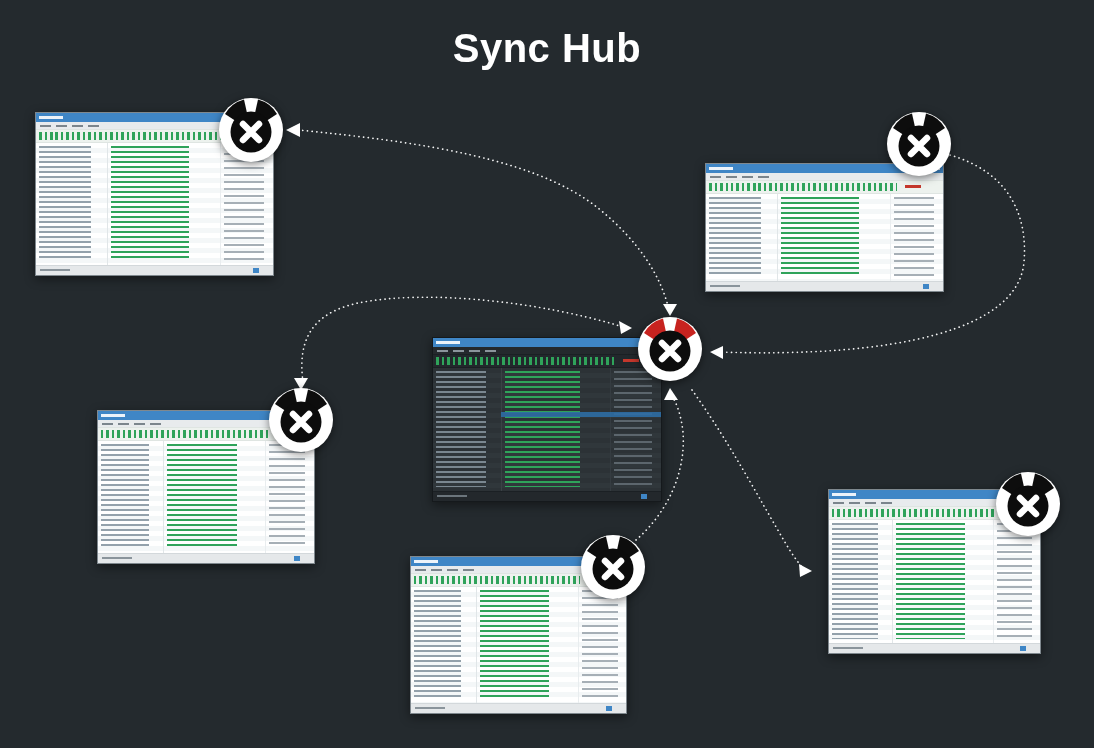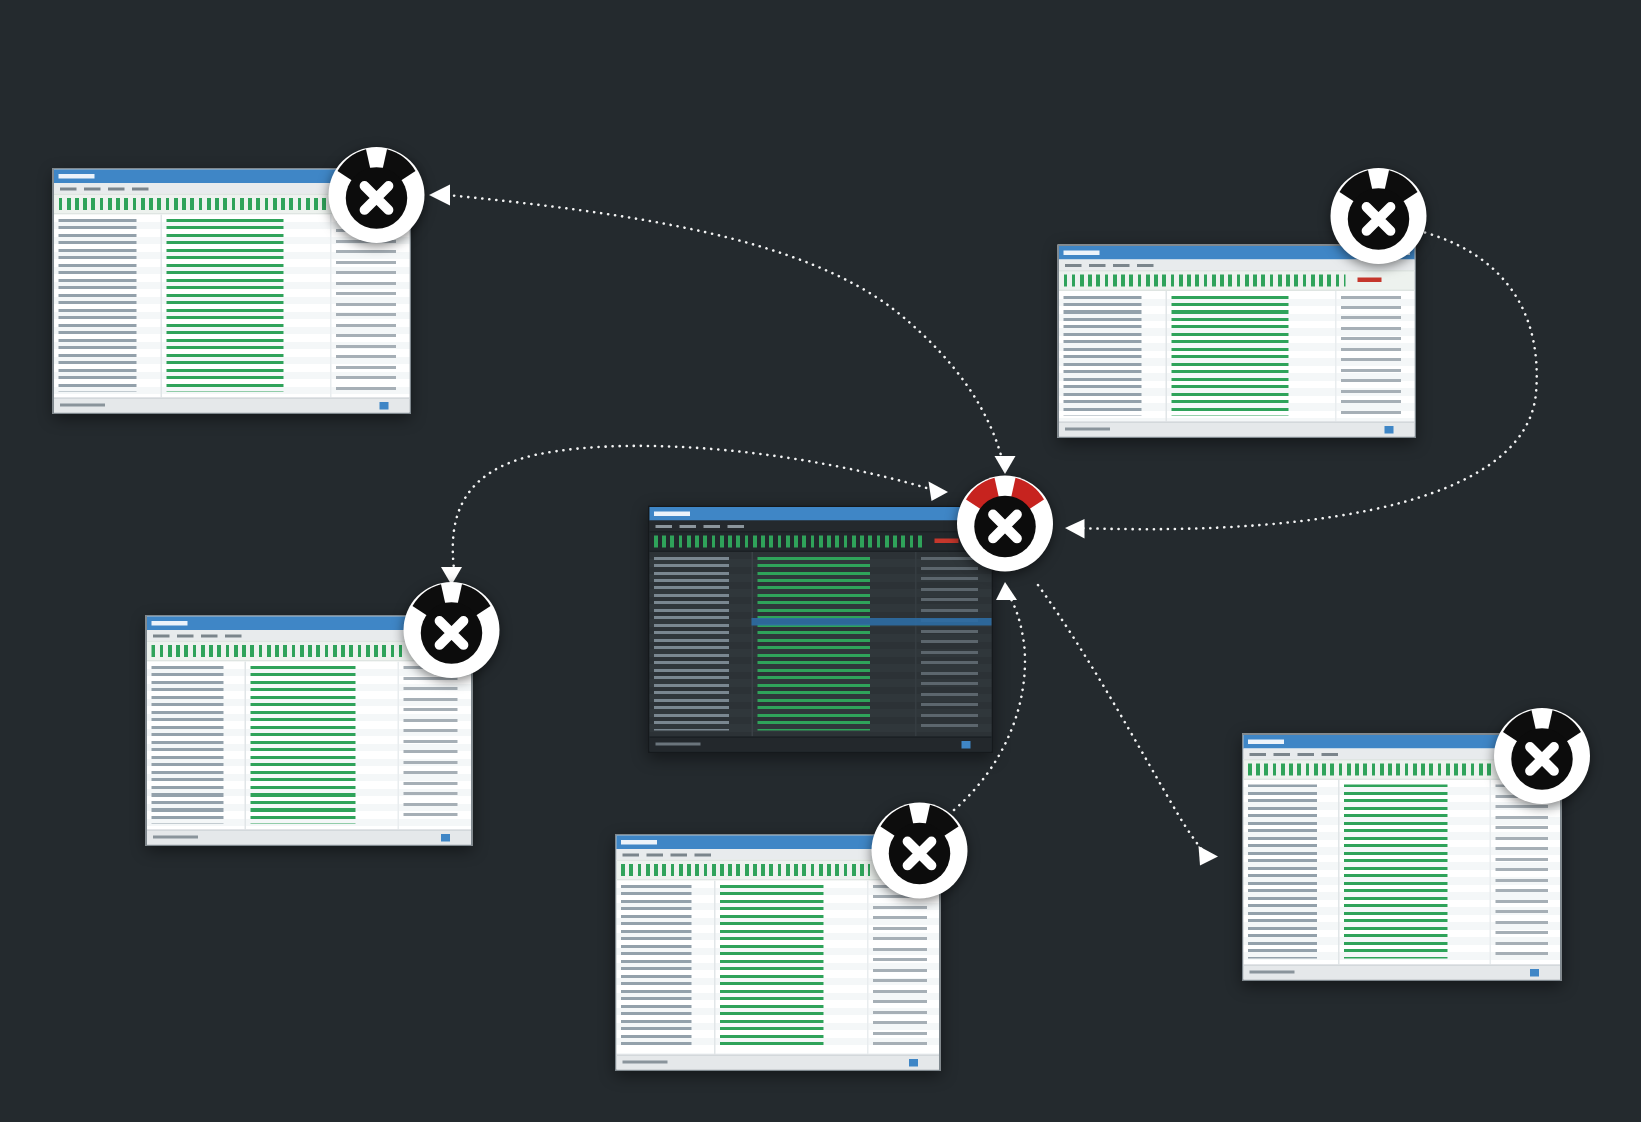--- a/index.html
+++ b/index.html
@@ -78,20 +78,21 @@
   .nhub{left:637px;top:316px;}
   .n4{left:268px;top:387px;}
   .n5{left:580px;top:534px;}
   .n6{left:995px;top:471px;}
 </style>
 </head>
 <body>
 
 <div class="canvas">
 
+  <h1 class="title">Sync Hub</h1>
 
   <div class="win w1">
     <div class="titlebar">
       <span class="tchip"></span>
       <span class="wbtns">
           <i></i>
           <i></i>
           <i></i>
         </span>
     </div>

